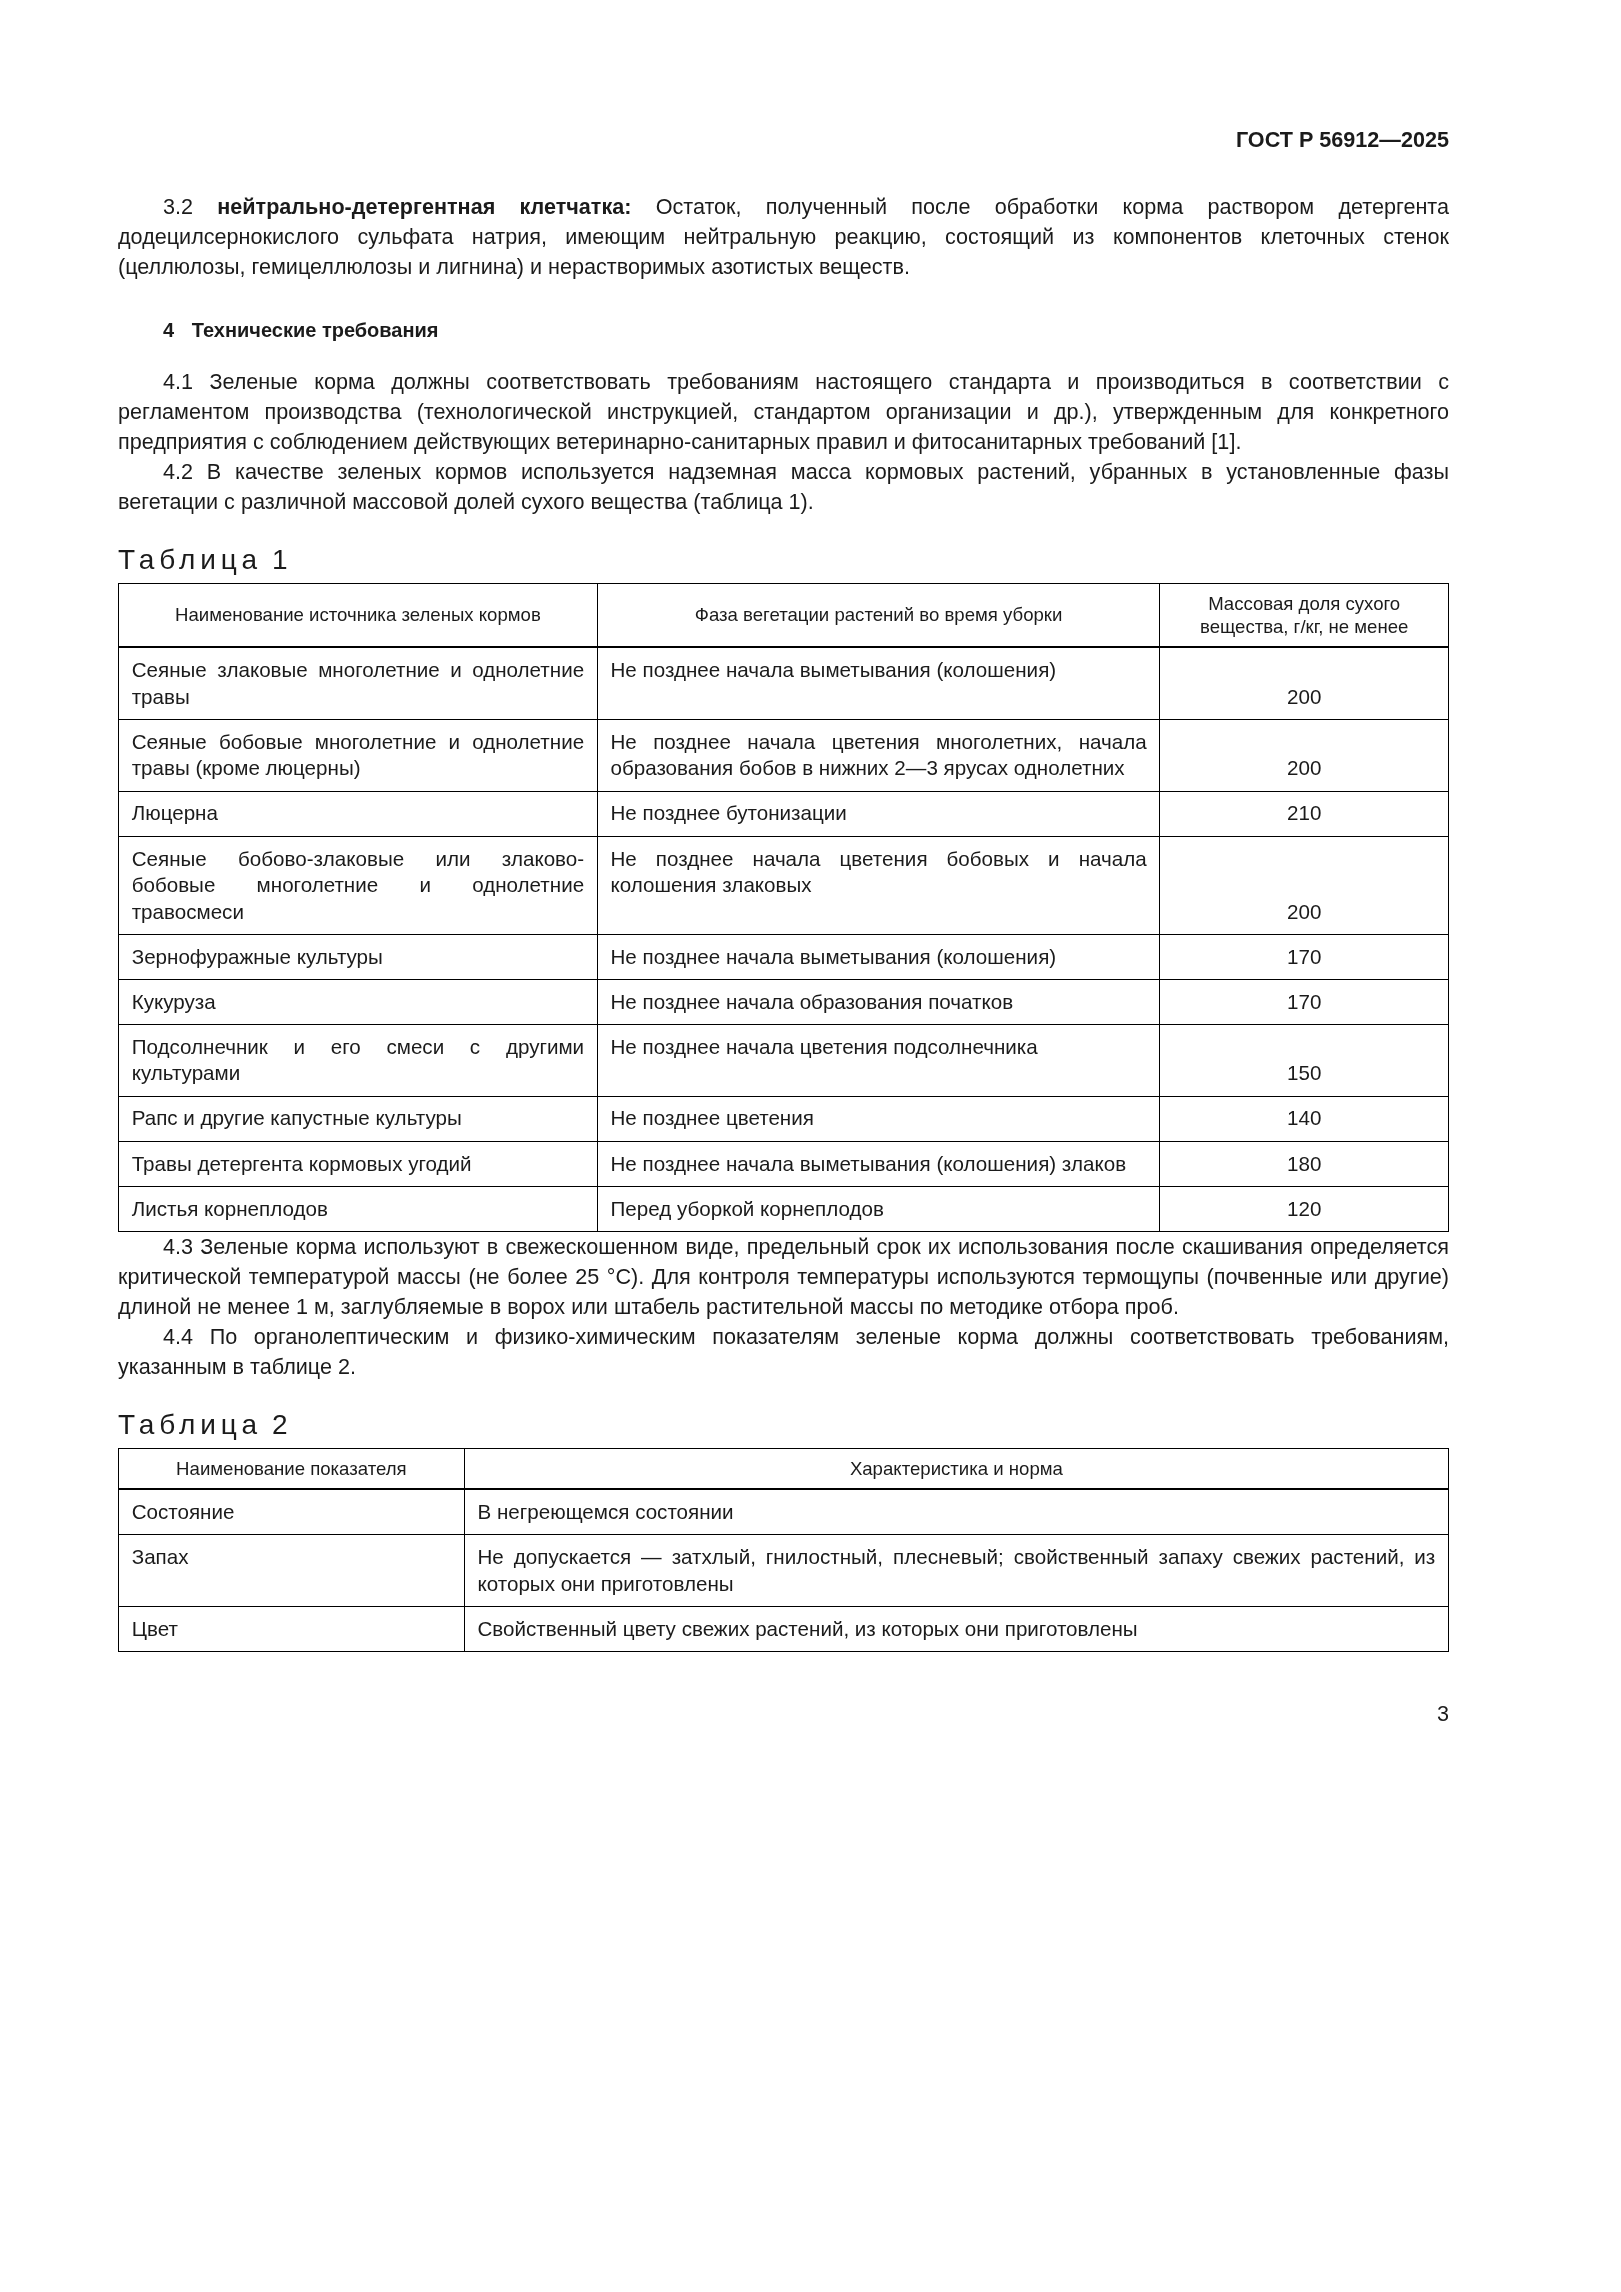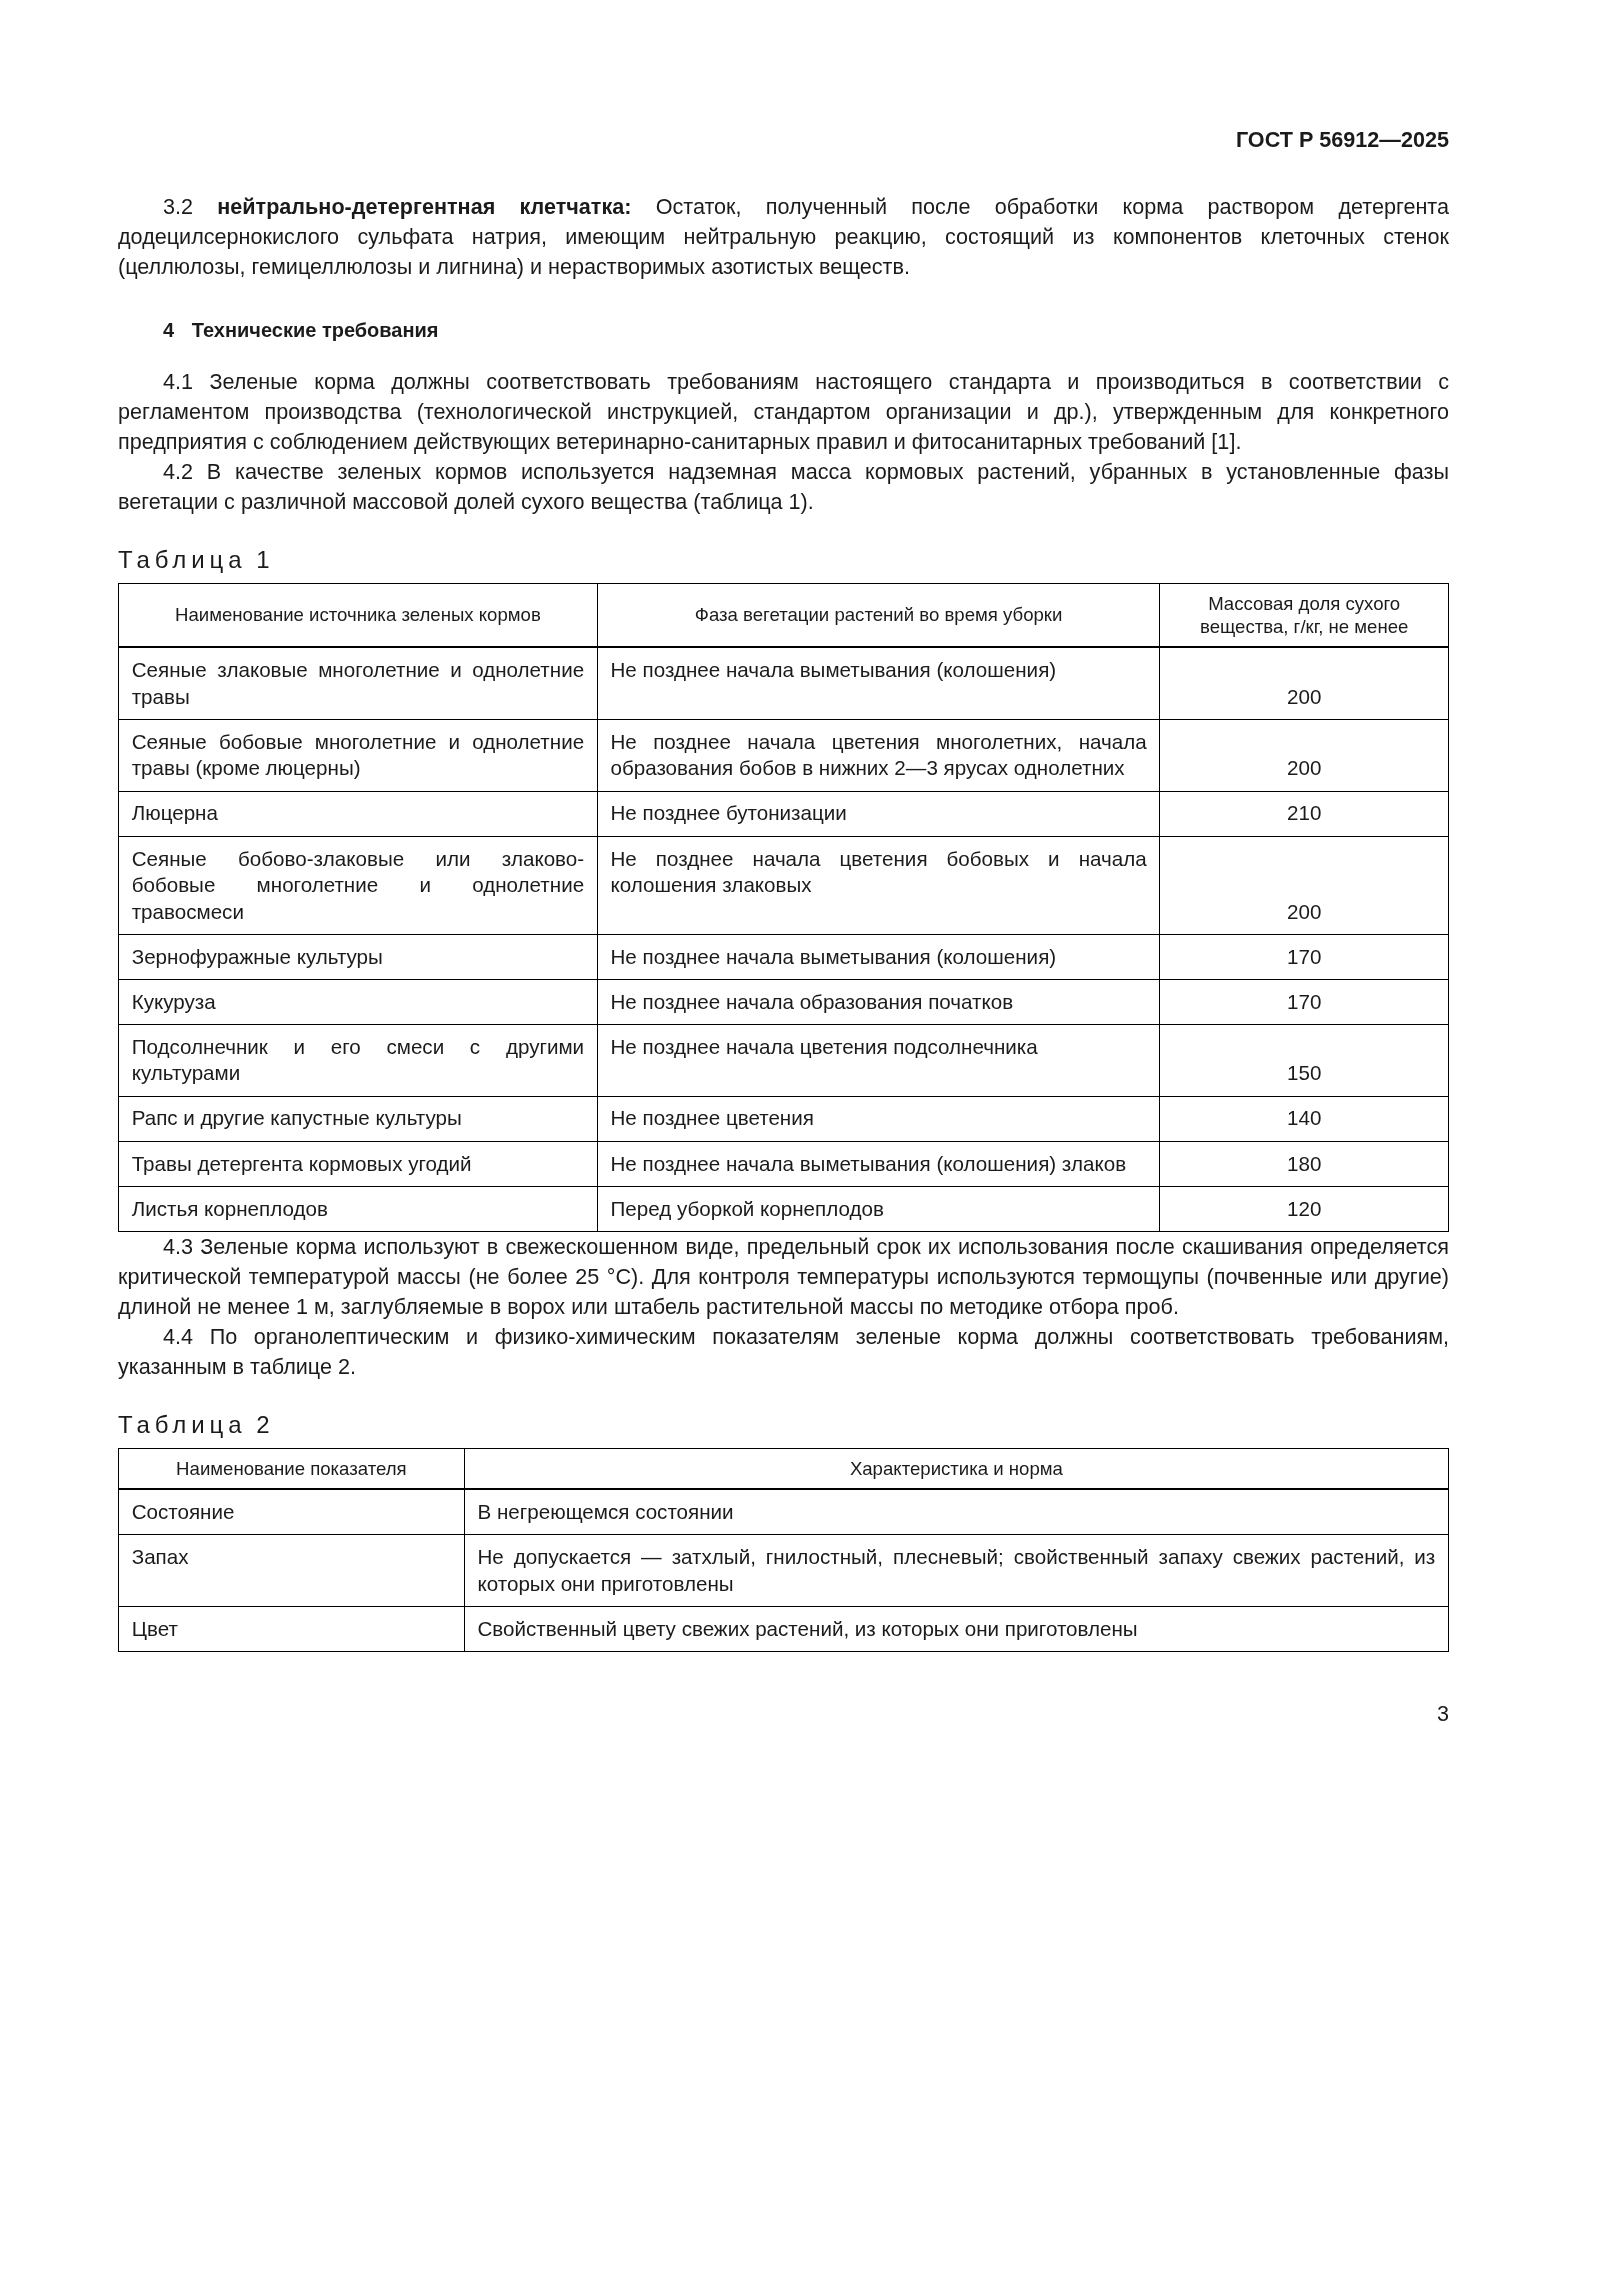--- a/index.html
+++ b/index.html
@@ -30,21 +30,21 @@
   .section-heading {
     margin: 33px 0 21.6px 0;
     padding-left: 45px;
     font-size: 20px;
     line-height: 30px;
     font-weight: bold;
   }
   .section-heading .sec-num { margin-right: 17.6px; }
   .table-label {
     margin: 31px 0 10.8px 0;
-    font-size: 24px;
+    font-size: 28px;
     line-height: 24.5px;
   }
   .table-label .tl-word { letter-spacing: 4.9px; }
   .table-label .tl-num { margin-left: 9.8px; }
   table.gost {
     width: 100%;
     border-collapse: collapse;
     font-size: 20.6px;
     line-height: 26.5px;
     table-layout: fixed;

